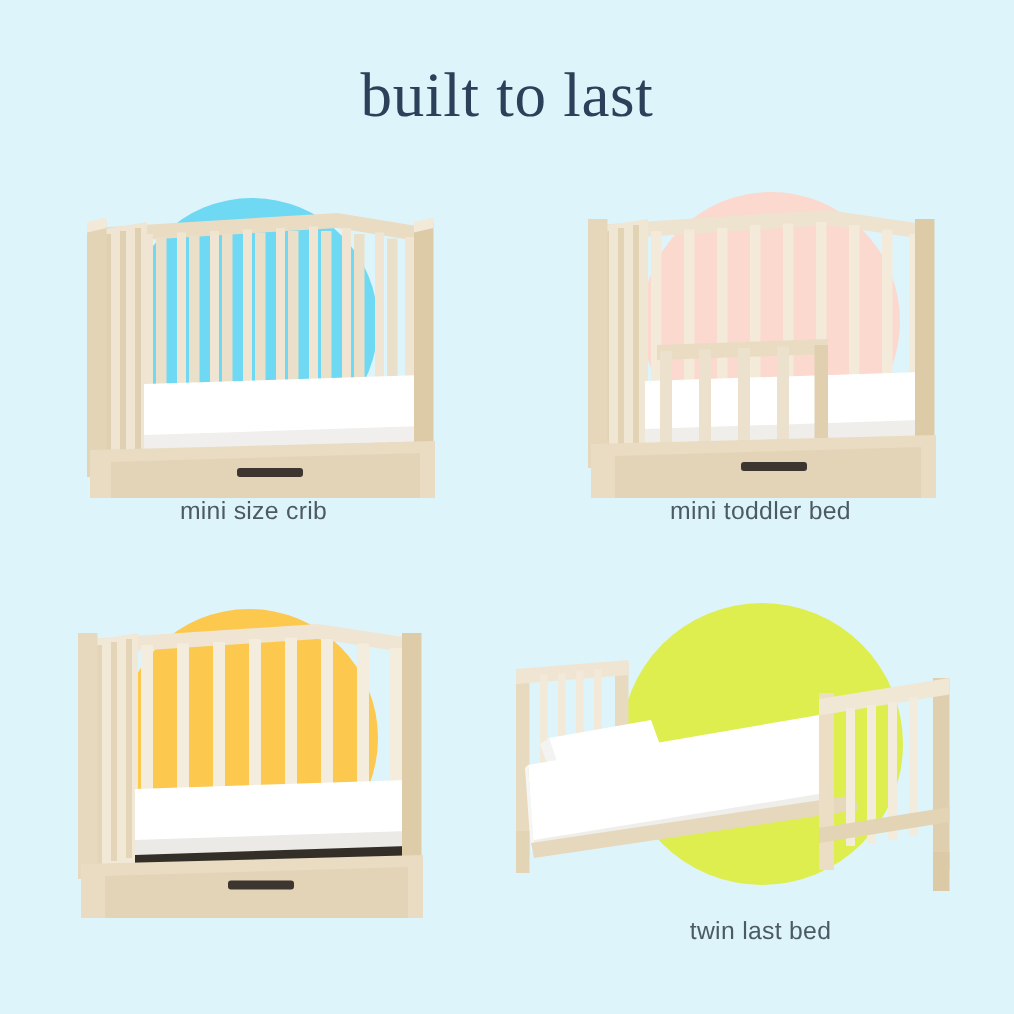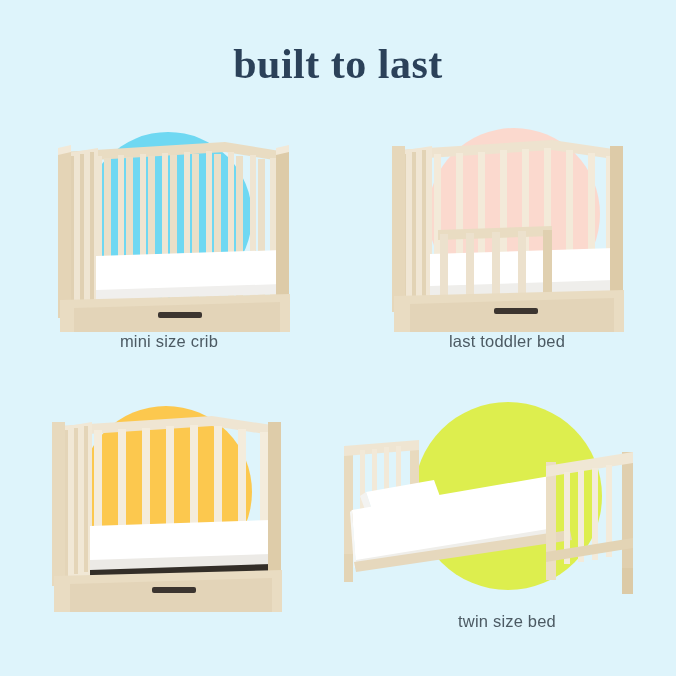--- a/index.html
+++ b/index.html
@@ -20,21 +20,21 @@
     background: #def4fb;
     box-sizing: border-box;
   }
   .headline {
     position: absolute;
     top: 40px;
     left: 0;
     width: 676px;
     text-align: center;
     font-family: "Liberation Serif", serif;
-    font-weight: bold;
+    font-weight: normal;
     font-size: 42px;
     letter-spacing: 0.5px;
     color: #2b4159;
   }
   .grid {
     position: absolute;
     top: 104px;
     left: 0;
     width: 676px;
     height: 560px;
@@ -180,21 +180,21 @@
             <rect x="54" y="42" width="13" height="166" fill="#e6d7ba"></rect>
             <rect x="272" y="42" width="13" height="166" fill="#ddcba8"></rect>
 
             <polygon points="56,192 286,186 286,244 56,250" fill="#e9dcc2"></polygon>
             <polygon points="72,200 276,194 276,242 72,248" fill="#e3d4b8"></polygon>
             <rect x="156" y="204" width="44" height="6" rx="2" fill="#3c3530"></rect>
             <polygon points="56,244 286,238 286,248 56,254" fill="#d4c09c"></polygon>
           </g>
         </svg>
       </div>
-      <div class="caption">last toddler bed</div>
+      <div class="caption">mini toddler bed</div>
     </div>
 
     <div class="cell cell-2">
       <div class="stage">
         <svg viewBox="0 0 338 228" xmlns="http://www.w3.org/2000/svg">
           <circle cx="166" cy="108" r="86" fill="#fcc84e"></circle>
           <g>
 
             <polygon points="58,42 212,32 278,42 278,52 212,42 58,52" fill="#efe5d2"></polygon>
 
@@ -273,17 +273,17 @@
                 <rect x="268" y="81" width="6" height="92"></rect>
               </g>
               <polygon points="208,168 295,154 295,164 208,178" fill="#e3d4b5"></polygon>
             </g>
 
             <rect x="6" y="170" width="9" height="28" fill="#e3d4b5"></rect>
             <rect x="284" y="184" width="11" height="26" fill="#dccaa6"></rect>
           </g>
         </svg>
       </div>
-      <div class="caption">twin size bed</div>
+      <div class="caption">twin last bed</div>
     </div>
 
   </div>
 </div>
 
 </body></html>

